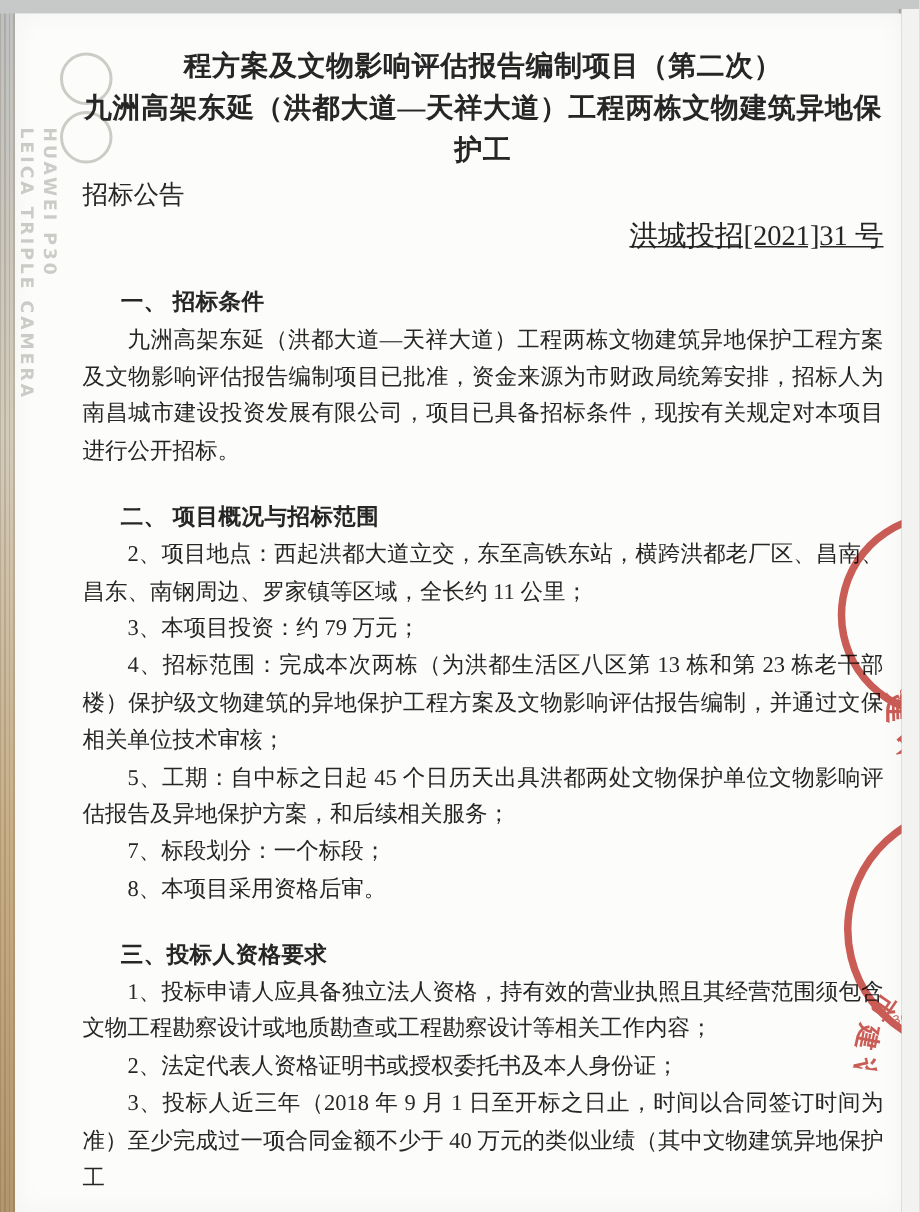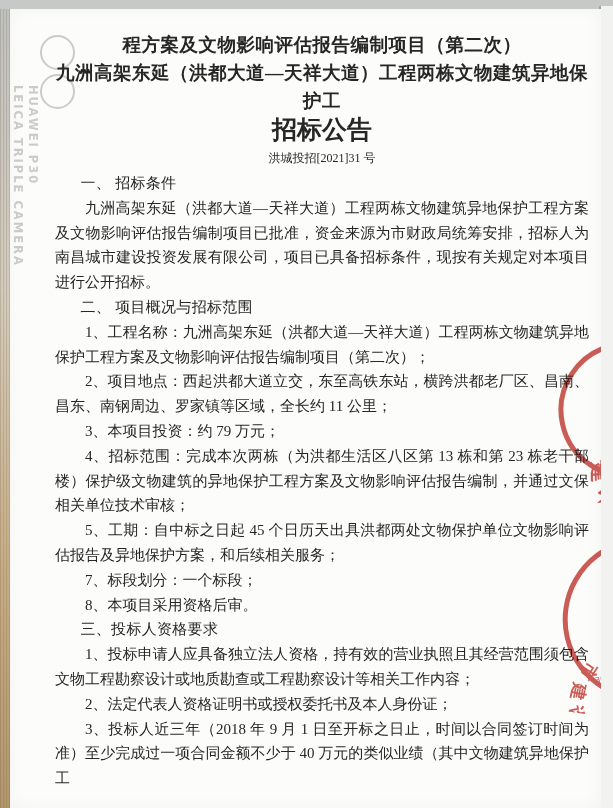--- a/index.html
+++ b/index.html
@@ -44,25 +44,25 @@
 
   
   .content{
     position:absolute;left:45px;right:12px;top:0;padding-top:22px;
     color:#262626;
   }
   .title{
     text-align:center;font-weight:700;font-size:18.5px;line-height:28px;
     letter-spacing:.5px;
   }
-  .big-heading{text-align:center;font-weight:700;font-size:25px;line-height:30px;}
-  .doc-number{text-align:center;font-size:12px;line-height:26px;}
+  .big-heading{text-align:left;font-weight:400;font-size:17px;line-height:30px;}
+  .doc-number{text-align:right;font-size:19px;line-height:26px;text-decoration:underline;}
   .doc-body{font-size:15px;line-height:24.8px;text-align:justify;}
   .doc-body p{margin:0;text-indent:2em;}
-  .doc-body p.sec{font-weight:400;text-indent:1.7em;letter-spacing:.3px;}
+  .doc-body p.sec{font-weight:700;text-indent:1.7em;letter-spacing:.3px;margin-top:19px;}
 
   
   .seal{position:absolute;opacity:.85;mix-blend-mode:multiply;}
   .seal svg{display:block;}
   .seal-top{left:532px;top:316px;transform:rotate(-12deg);}
   .seal-bottom{left:525px;top:511px;transform:rotate(8deg);}
 </style>
 </head>
 <body>
 
@@ -88,21 +88,20 @@
         <div>九洲高架东延（洪都大道—天祥大道）工程两栋文物建筑异地保护工</div>
       </div>
       <div class="big-heading">招标公告</div>
       <div class="doc-number">洪城投招[2021]31 号</div>
 
       <div class="doc-body">
         <p class="sec">一、 招标条件</p>
         <p>九洲高架东延（洪都大道—天祥大道）工程两栋文物建筑异地保护工程方案及文物影响评估报告编制项目已批准，资金来源为市财政局统筹安排，招标人为南昌城市建设投资发展有限公司，项目已具备招标条件，现按有关规定对本项目进行公开招标。</p>
 
         <p class="sec">二、 项目概况与招标范围</p>
-        <p>1、工程名称：九洲高架东延（洪都大道—天祥大道）工程两栋文物建筑异地保护工程方案及文物影响评估报告编制项目（第二次）；</p>
         <p>2、项目地点：西起洪都大道立交，东至高铁东站，横跨洪都老厂区、昌南、昌东、南钢周边、罗家镇等区域，全长约 11 公里；</p>
         <p>3、本项目投资：约 79 万元；</p>
         <p>4、招标范围：完成本次两栋（为洪都生活区八区第 13 栋和第 23 栋老干部楼）保护级文物建筑的异地保护工程方案及文物影响评估报告编制，并通过文保相关单位技术审核；</p>
         <p>5、工期：自中标之日起 45 个日历天出具洪都两处文物保护单位文物影响评估报告及异地保护方案，和后续相关服务；</p>
         <p>7、标段划分：一个标段；</p>
         <p>8、本项目采用资格后审。</p>
 
         <p class="sec">三、投标人资格要求</p>
         <p>1、投标申请人应具备独立法人资格，持有效的营业执照且其经营范围须包含文物工程勘察设计或地质勘查或工程勘察设计等相关工作内容；</p>
         <p>2、法定代表人资格证明书或授权委托书及本人身份证；</p>

